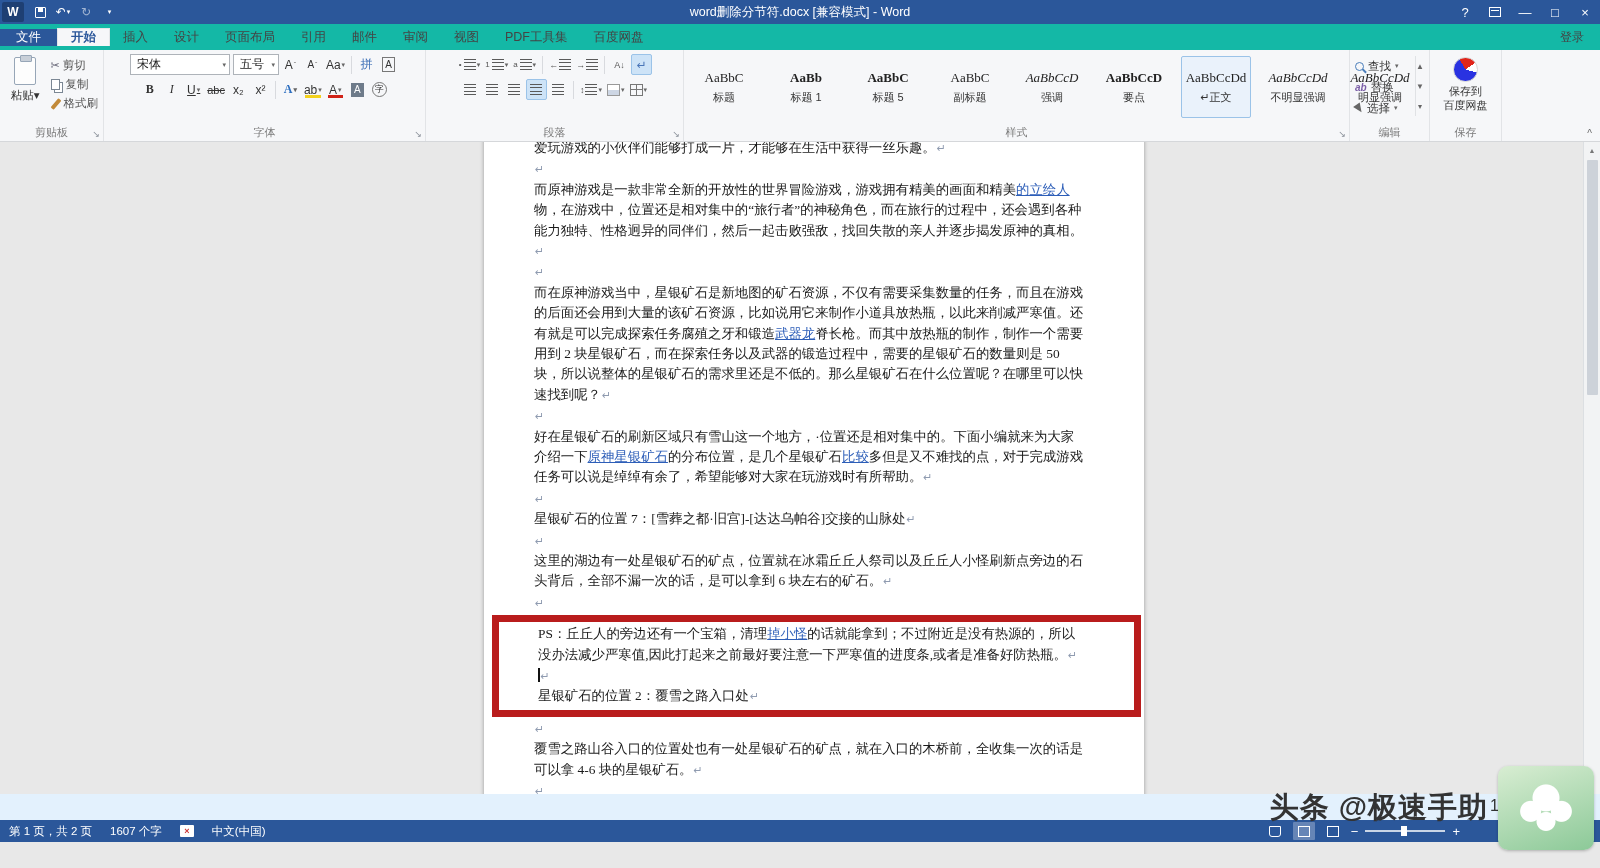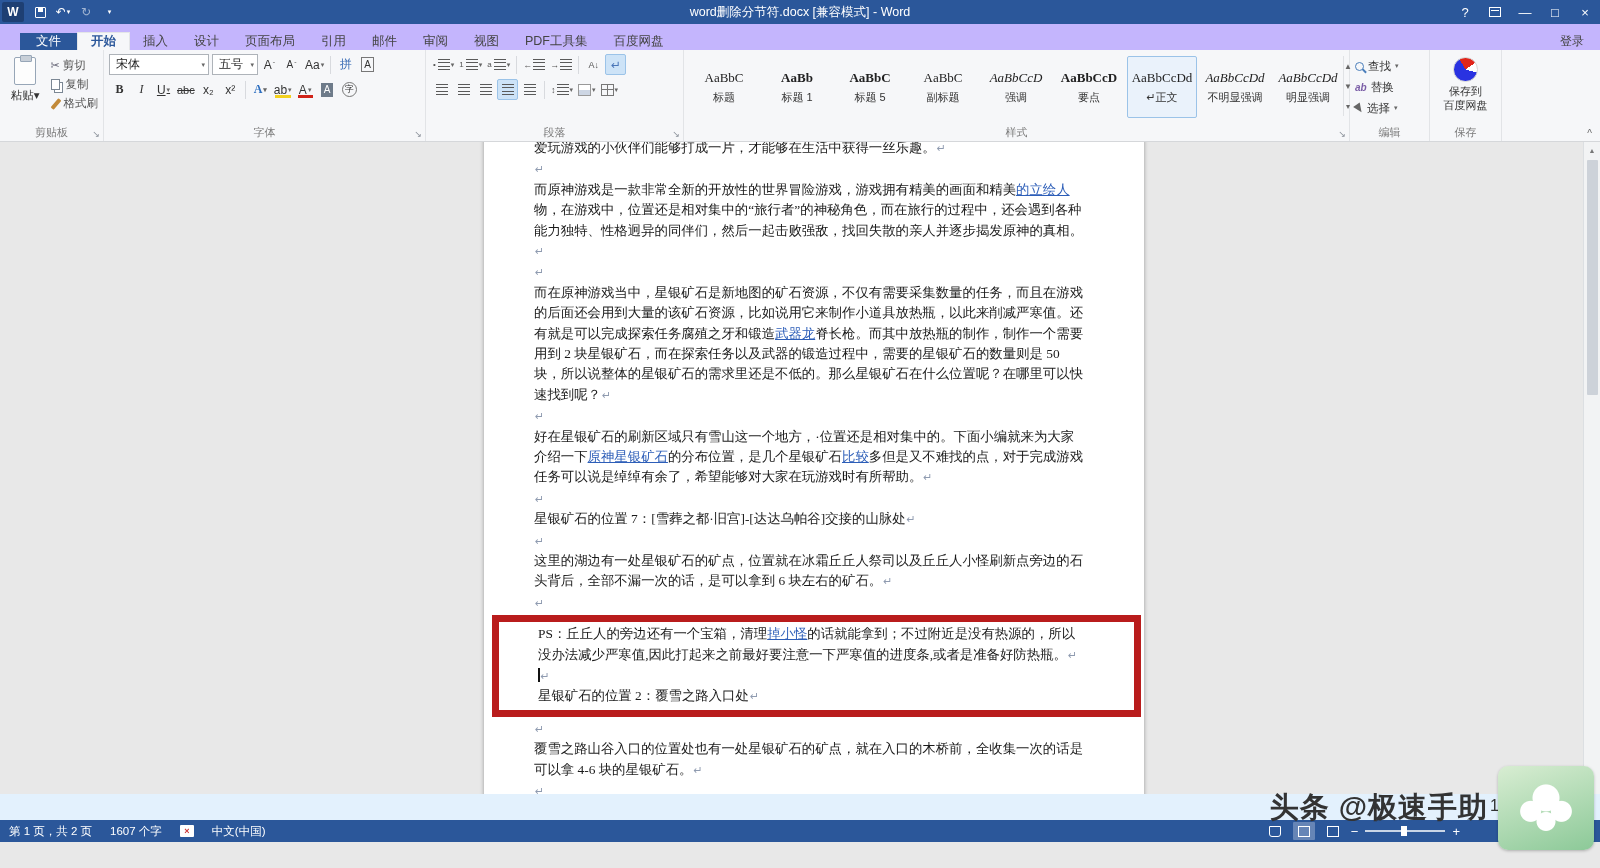--- a/index.html
+++ b/index.html
@@ -15,33 +15,33 @@
   .i-floppy::before { content:""; position:absolute; top:0; left:2px; width:5px; height:4px; background:#fff; }
   .qbtn .car { font-size:7px; margin-left:1px; }
   .dim { opacity:.55; }
   .tb-title { position:absolute; left:0; right:0; text-align:center; font-size:12.5px; pointer-events:none; }
   .win-ctrls { margin-left:auto; display:flex; z-index:2; }
   .wbtn { width:30px; height:24px; display:flex; align-items:center; justify-content:center; font-size:13px; }
   .i-ribopt { width:12px; height:10px; border:1px solid #fff; position:relative; display:inline-block; }
   .i-ribopt::before { content:""; position:absolute; top:2px; left:1px; right:1px; height:1px; background:#fff; }
 
   
-  .tabrow { height:26px; background:#c4b5fd; display:flex; align-items:flex-end; position:relative; z-index:29;padding-left:20px; }
+  .tabrow { height:26px; background:#14b8a6; display:flex; align-items:center; position:relative; z-index:29; }
   .tab-file { background:#2b579a; color:#fff; padding:0 16px; display:flex; align-items:center; font-size:12.5px; }
   .tabs-list { display:flex; }
   .rtab { padding:0 13px; display:flex; align-items:center; color:#444; font-size:12.5px; }
   .rtab.active { color:#2b579a; background:#f6f7f9; border:1px solid #e4e6e8; border-bottom:none; font-weight:bold; }
   .login { margin-left:auto; padding:0 16px; color:#444; display:flex; align-items:center; }
 
   
   .ribbon { height:92px; background:#f6f7f9; display:flex; border-bottom:1px solid #d5d7da; position:relative; z-index:28; }
   .grp { position:relative; border-right:1px solid #e2e4e7; padding:4px 5px 15px; height:100%; }
   .grp-label { position:absolute; bottom:1px; left:0; right:0; text-align:center; font-size:11px; color:#7b7b7b; }
   .launcher { position:absolute; right:3px; bottom:2px; font-size:9px; color:#8a9099; }
-  .rows { display:flex; flex-direction:column; gap:4px; }
+  .rows { display:flex; flex-direction:column; gap:4px;align-items:center; }
   .row { display:flex; align-items:center; gap:1px; }
   .sbtn { height:21px; min-width:21px; padding:0 2px; display:flex; align-items:center; justify-content:center; gap:1px; font-size:12px; color:#333; border-radius:2px; }
   .sbtn .car, .mini .car, .erow .car { font-size:7px; color:#666; }
   .sbtn.active { background:#cde3f7; border:1px solid #9bc3e8; }
   .vdiv { width:1px; height:18px; background:#d8dade; margin:0 3px; }
 
   
   .grp-clip { width:104px; display:flex; gap:5px; }
   .paste-btn { width:42px; display:flex; flex-direction:column; align-items:center; gap:3px; padding-top:3px; font-size:11.5px; color:#333; }
   .i-clipboard { width:22px; height:28px; background:#fdfdfd; border:1px solid #97a6b7; border-radius:2px; position:relative; }
@@ -73,21 +73,21 @@
   .grp-para { width:258px; }
   .mkr { font-size:8px; color:#555; margin-right:1px; }
   .i-bars { width:12px; height:11px; background:repeating-linear-gradient(to bottom,#5a5a5a 0 1px,transparent 1px 3.4px); display:inline-block; }
   .i-grid { width:13px; height:12px; border:1px solid #777; background:linear-gradient(#777,#777) center/100% 1px no-repeat,linear-gradient(#777,#777) center/1px 100% no-repeat; display:inline-block; }
   .i-shade { width:13px; height:12px; border:1px solid #999; background:linear-gradient(180deg,#fff 55%,#cdd6e4 55%); display:inline-block; }
   .arr { font-size:9px; color:#555; }
   .pilbtn { color:#4a76b8; font-size:12px; }
 
   
   .grp-styles { width:666px; display:flex; align-items:flex-start; }
-  .styles-gallery { display:flex; gap:3px; padding-top:2px; flex:1; }
+  .styles-gallery { display:flex; gap:12px; padding-top:2px; flex:1; }
   .chip { width:70px; height:62px; display:flex; flex-direction:column; align-items:center; justify-content:center; gap:4px; border:1px solid transparent; border-radius:2px; }
   .chip.selected { border:1px solid #9bc3e8; background:#eaf2fb; }
   .chip .prev { font-family:"Liberation Serif",serif; font-size:13px; color:#222; white-space:nowrap; }
   .chip .nm { font-size:11px; color:#333; white-space:nowrap; }
   .s-title { font-size:15px; }
   .s-h1 { font-weight:bold; font-size:18px; }
   .s-h2 { font-size:14px; font-weight:bold; }
   .s-sub { font-size:13px; color:#555; }
   .s-emph { font-style:italic; }
   .s-strong { font-weight:bold; }

